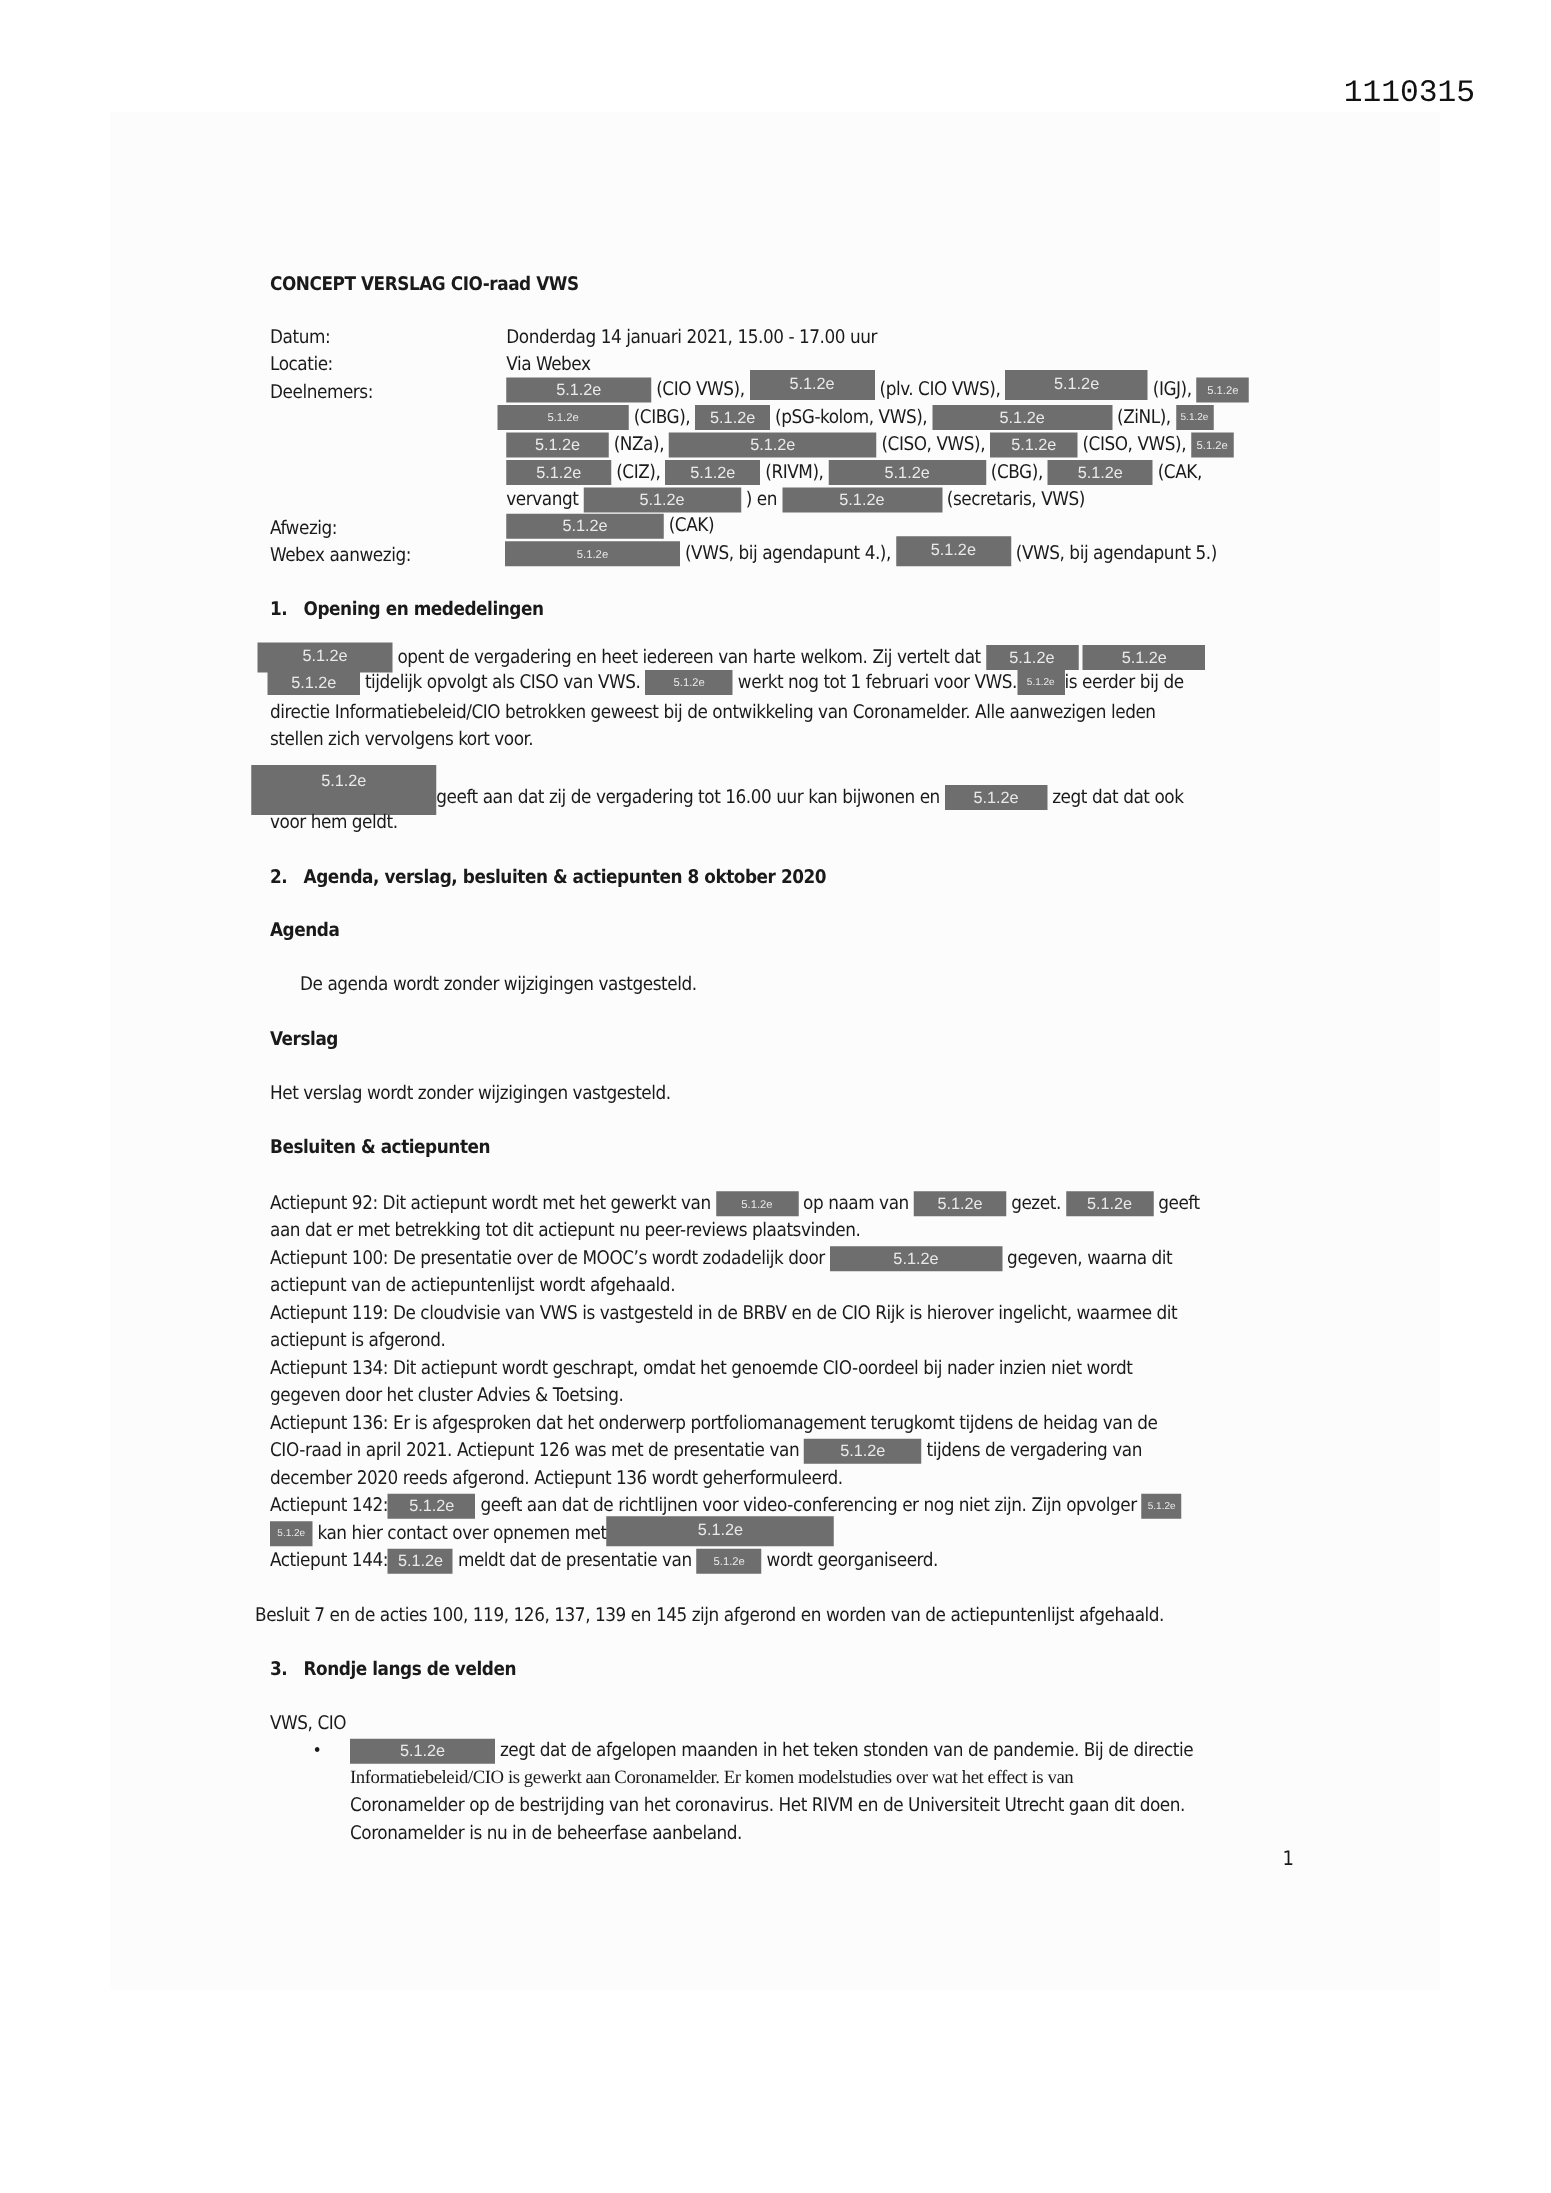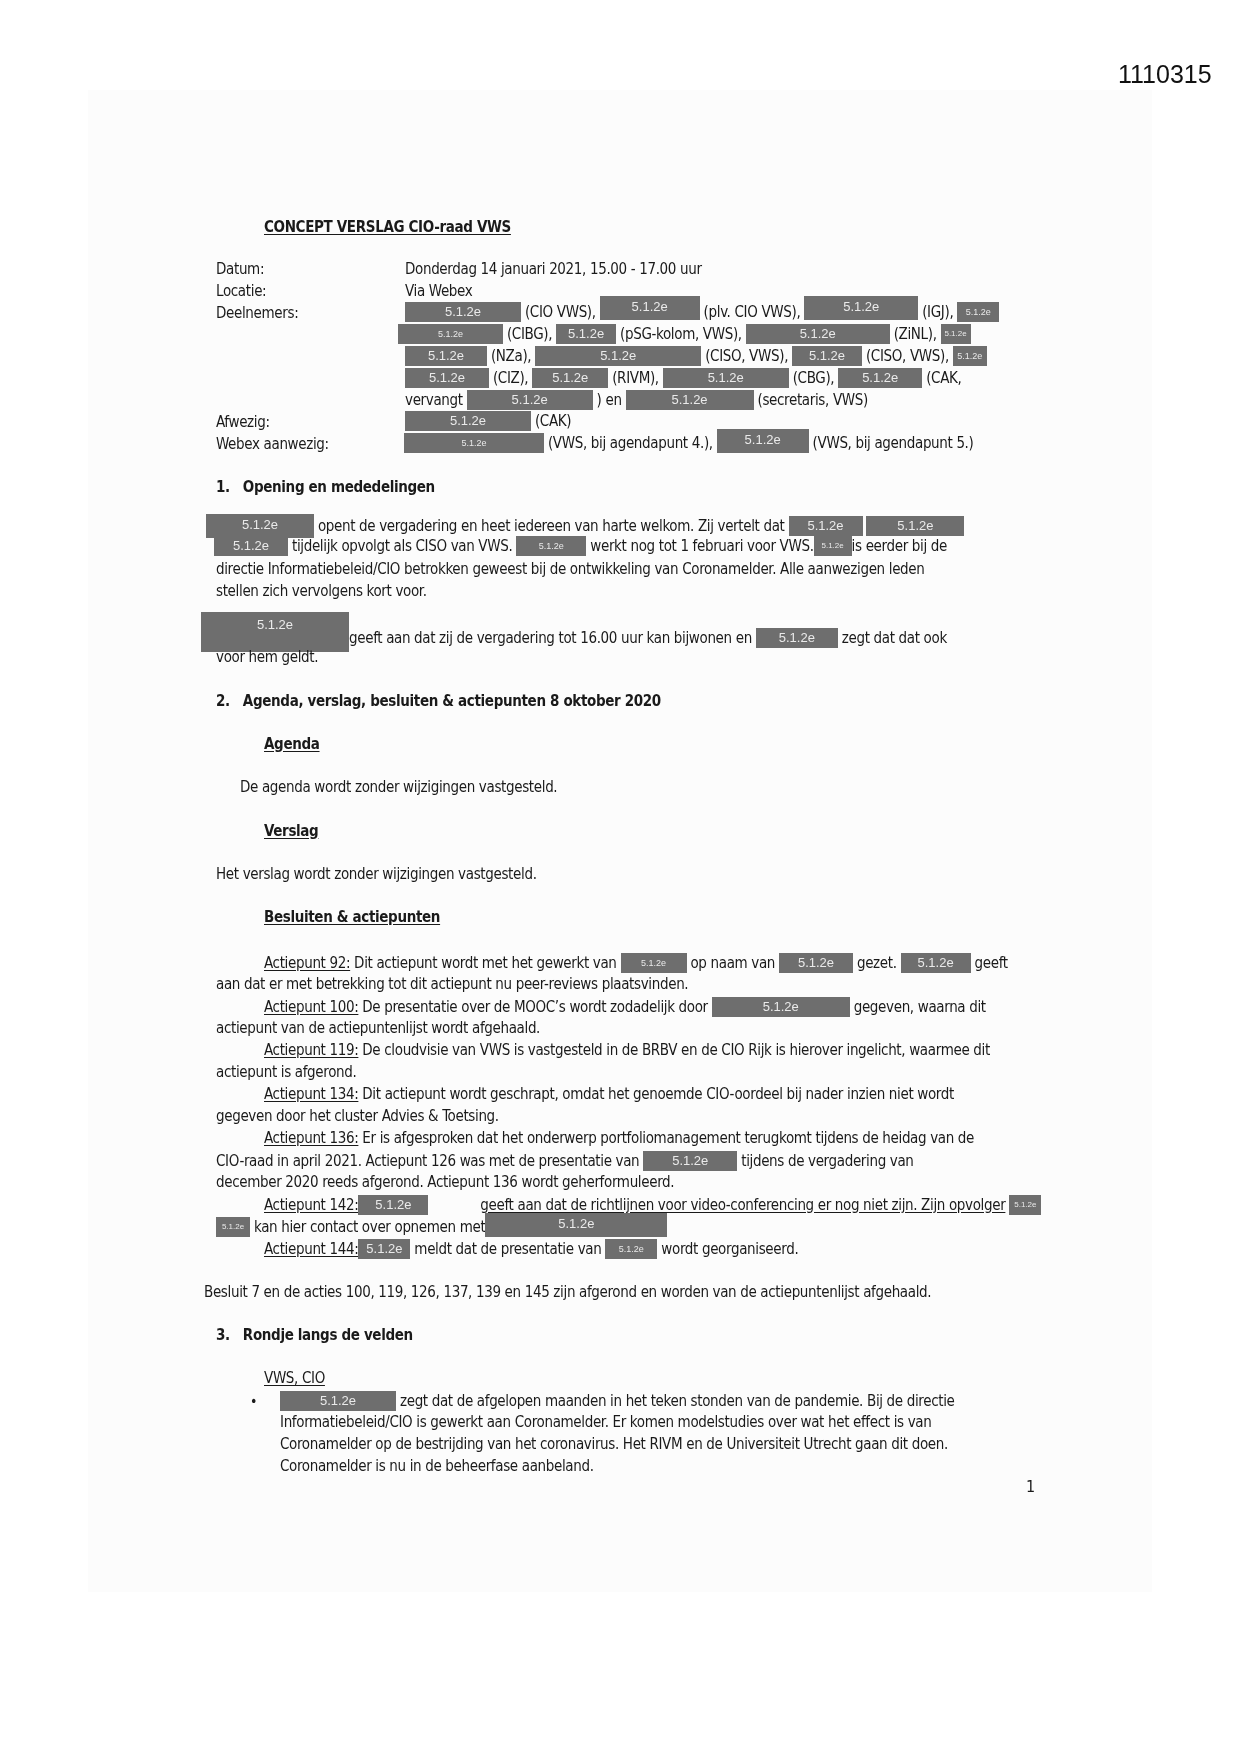--- a/index.html
+++ b/index.html
@@ -2,34 +2,33 @@
 <html><head>
 <meta charset="utf-8">
 <style>
   html, body { margin: 0; padding: 0; }
   body {
     width: 1241px; height: 1754px; position: relative; background: #ffffff;
     font-family: "Liberation Sans", sans-serif; color: #1a1a1a; overflow: hidden;
   }
   .doc-id {
     position: absolute; left: 1075px; top: 60px; font-size: 25px; color: #111;
-    font-family: Liberation Sans, sans-serif;
-    margin-left: 43px;
+    font-family: Liberation Mono, monospace;
   }
   .page {
     position: absolute; left: 88px; top: 90px; width: 1064px; height: 1502px;
     background: #fcfcfc;
   }
   .line {
     position: absolute; white-space: nowrap; font-size: 15px; line-height: 18px;
     font-family: "DejaVu Sans Condensed", "Liberation Sans Narrow", "Liberation Sans", sans-serif;
     letter-spacing: -0.35px;
   }
   .b { font-weight: bold; }
-  .u { text-decoration: underline; text-underline-offset: 2px; margin-left: 48px; }
+  .u { text-underline-offset: 2px; }
   .r {
     display: inline-block; background: #6e6e6e; color: #eaeaea; text-align: center;
     font-family: "Liberation Sans", sans-serif; letter-spacing: 0; vertical-align: middle;
     font-size: 13px; line-height: 20px; height: 20px; position: relative;
   }
   .r.sm { font-size: 9px; }
   .r.xs { font-size: 8px; }
   .r.tall { height: 24px; line-height: 22px; }
   .r.huge { height: 40px; line-height: 26px; vertical-align: top; margin-top: -16px; }
   .bullet { position: absolute; left: 250px; font-size: 14px; }
@@ -206,17 +205,17 @@
 <div class="line" style="left:204px;top:1283px;">Besluit 7 en de acties 100, 119, 126, 137, 139 en 145 zijn afgerond en worden van de actiepuntenlijst afgehaald.</div>
 
 <div class="line b" style="left:216px;top:1326px;">3.&nbsp;&nbsp;&nbsp;Rondje langs de velden</div>
 <div class="line u" style="left:216px;top:1369px;">VWS, CIO</div>
 
 <div class="line bullet" style="top:1392px;">•</div>
 <div class="line" style="left:280px;top:1391px;">
   <span class="r" style="width:116px;">5.1.2e</span>
   <span>zegt dat de afgelopen maanden in het teken stonden van de pandemie. Bij de directie</span>
 </div>
-<div class="line" style="left:280px;top:1413px;">Informatiebeleid/CIO is gewerkt aan Coronamelder. Er komen modelstudies over wat het effect is van</div>
+<div class="line" style="left:280px;top:1413px;font-family:Liberation Serif, serif;">Informatiebeleid/CIO is gewerkt aan Coronamelder. Er komen modelstudies over wat het effect is van</div>
 <div class="line" style="left:280px;top:1435px;">Coronamelder op de bestrijding van het coronavirus. Het RIVM en de Universiteit Utrecht gaan dit doen.</div>
 <div class="line" style="left:280px;top:1457px;">Coronamelder is nu in de beheerfase aanbeland.</div>
 
 <div class="line pageno">1</div>
 
 </body></html>

